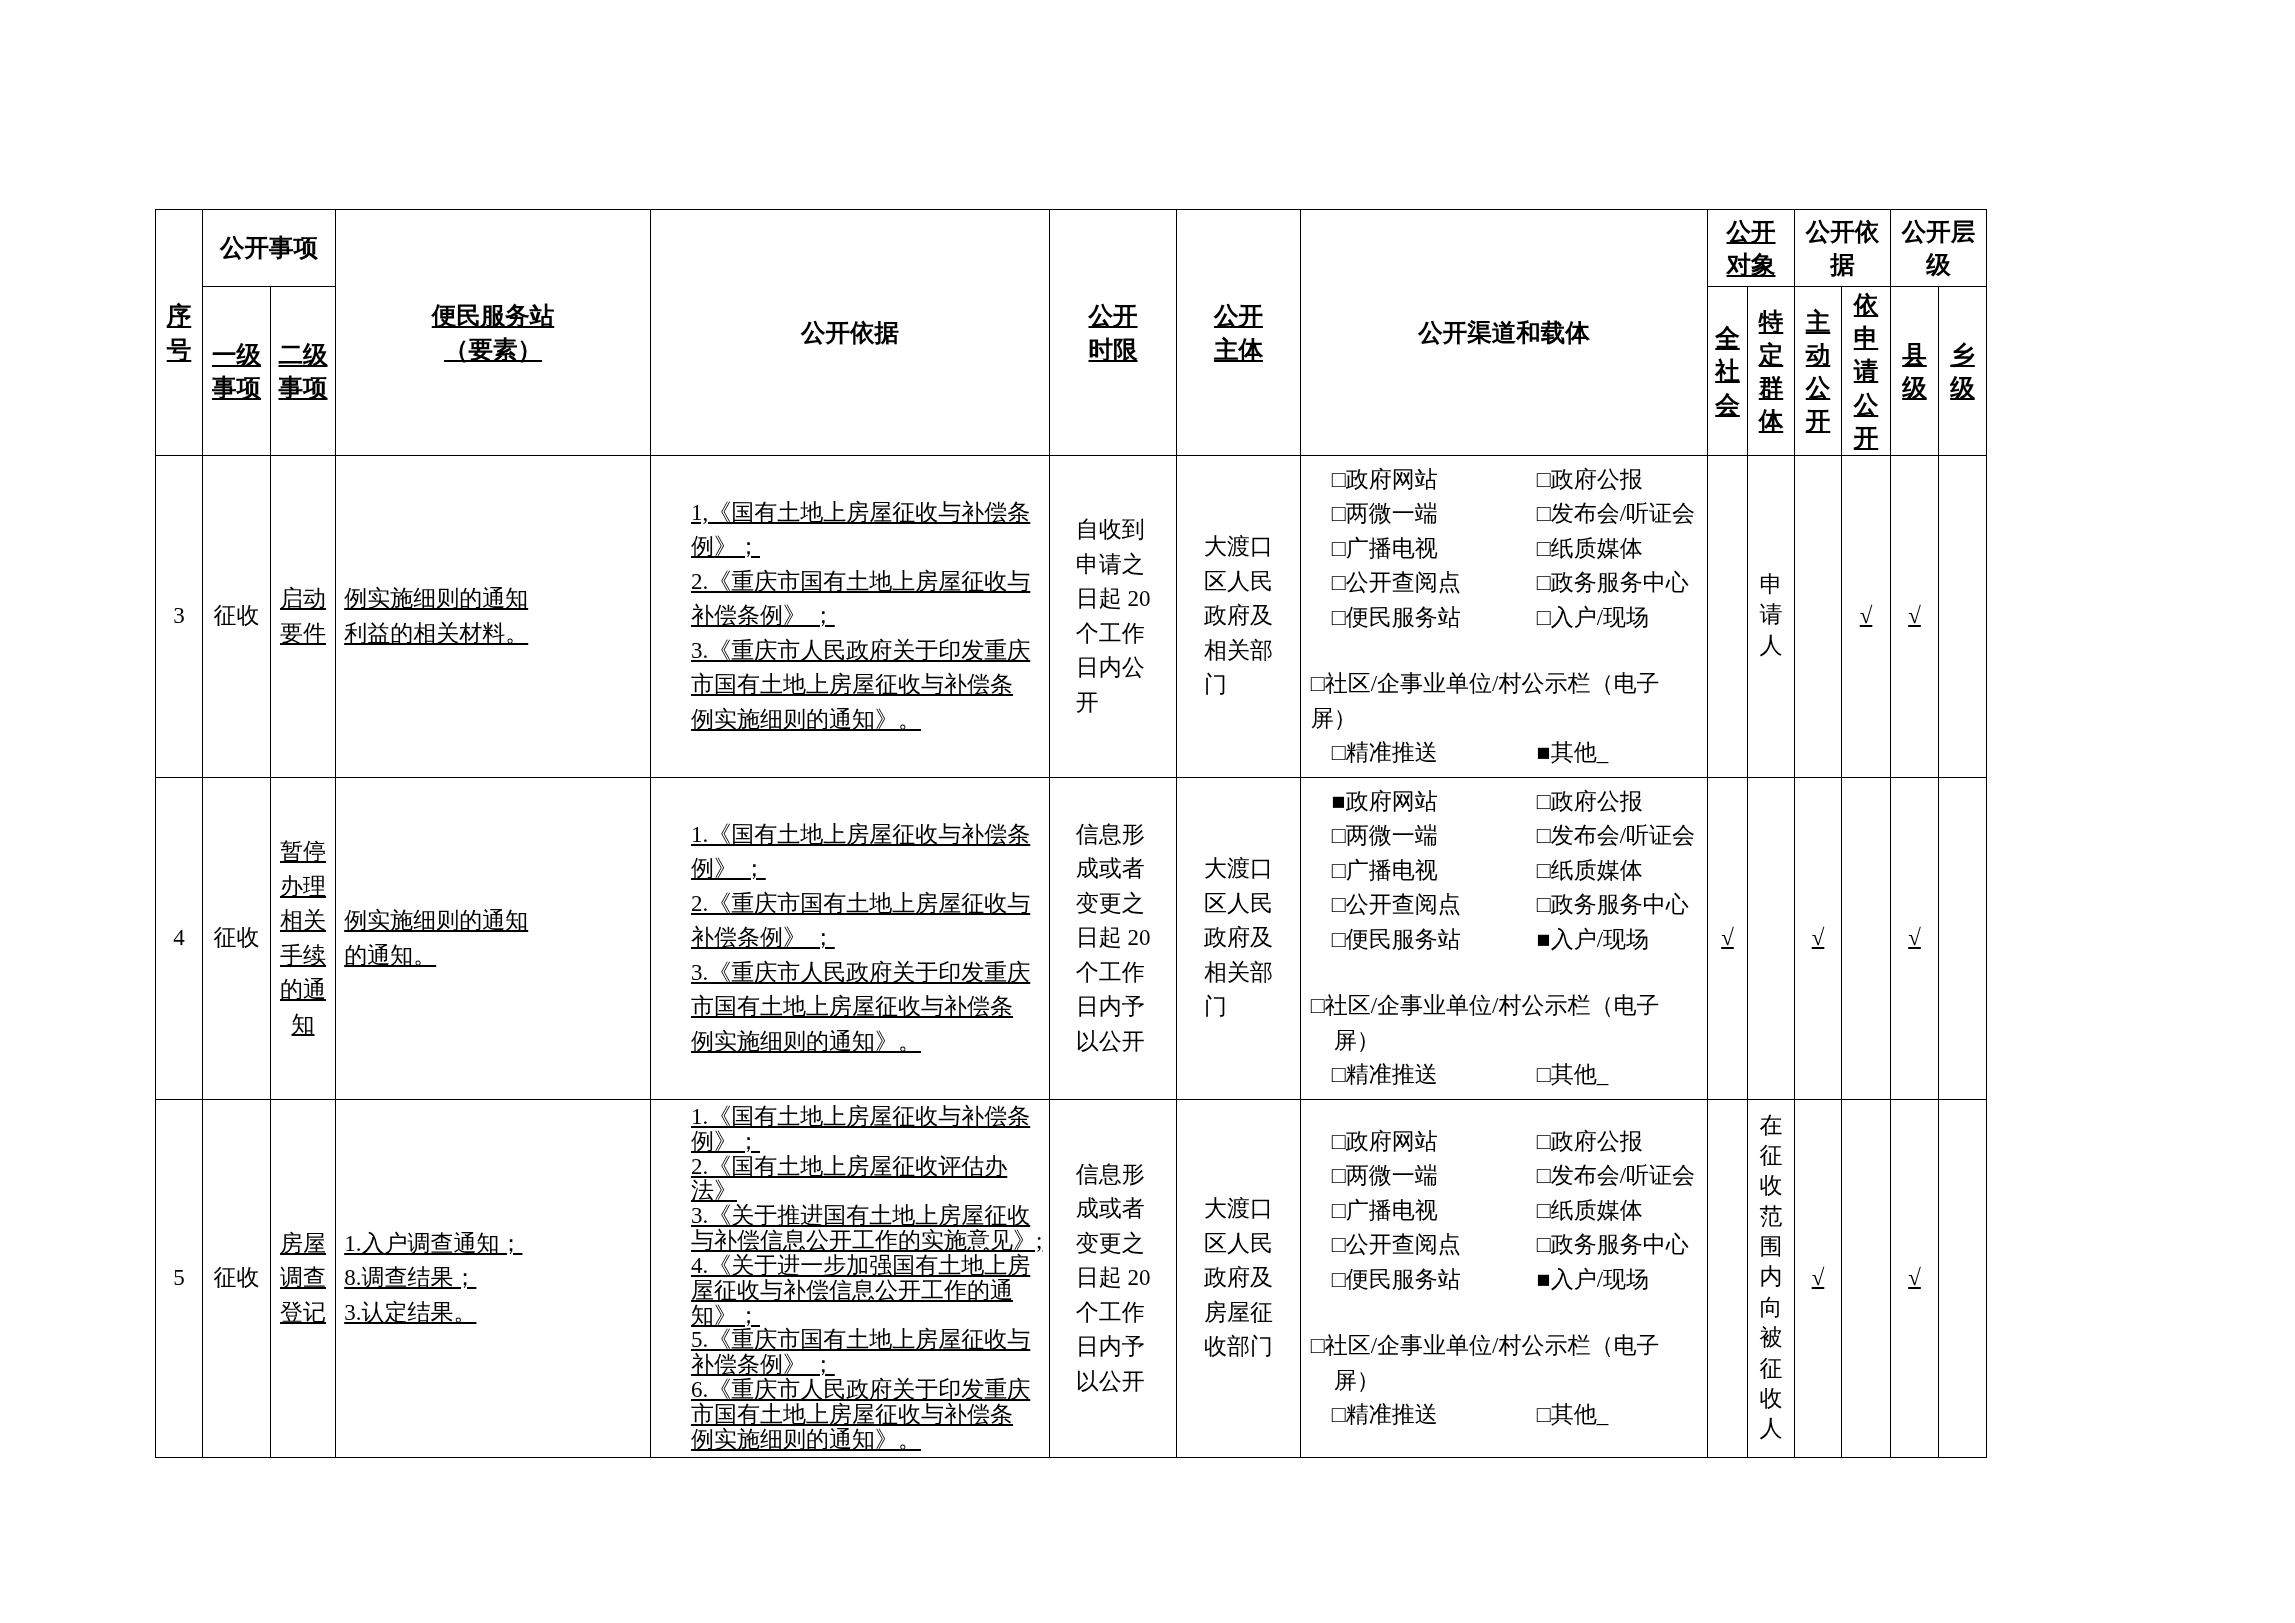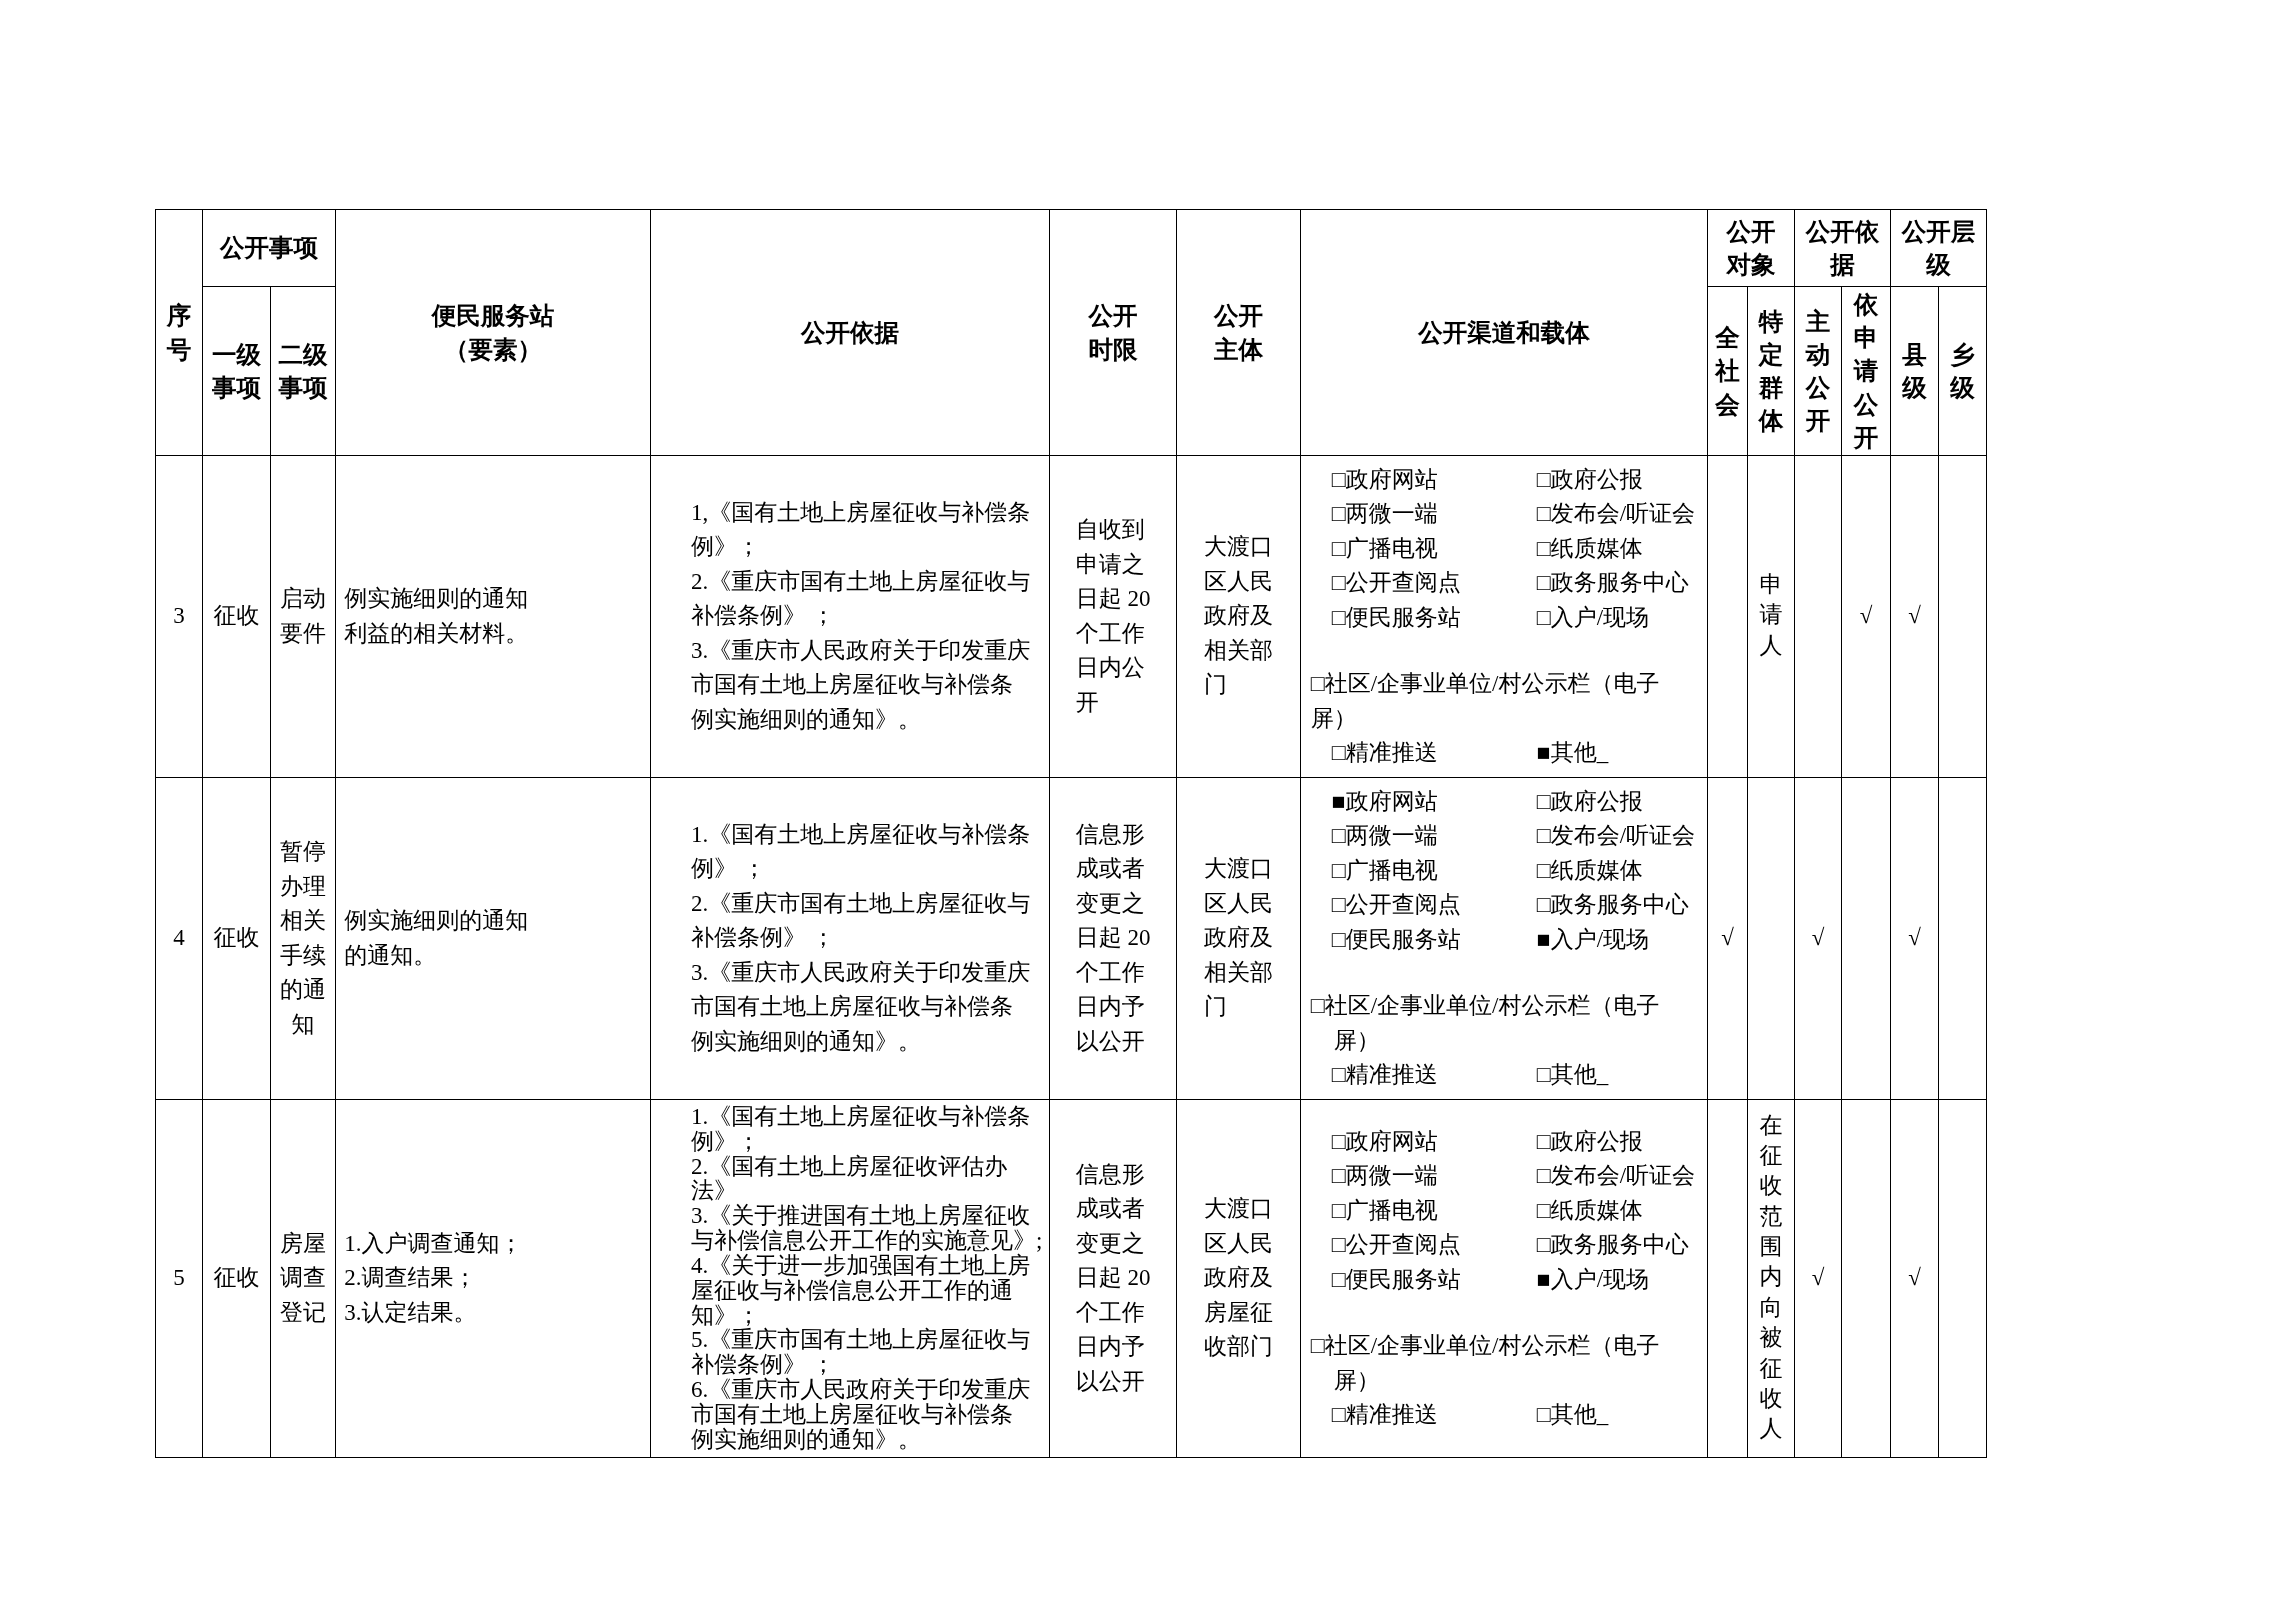--- a/index.html
+++ b/index.html
@@ -21,21 +21,21 @@
     line-height:1.5;
     overflow:hidden;
     word-break:break-all;
   }
   th{
     font-weight:bold;
     font-size:24.5px;
     text-align:center;
     line-height:1.35;
   }
-  .pre{white-space:pre-line;}
+  .pre{white-space:pre-line;text-decoration:underline;}
   .c{text-align:center;}
   .l{text-align:left;padding:4.9px 6.5px 4.9px 8.2px;vertical-align:middle;}
   .vblock{display:inline-block;text-align:left;white-space:pre-line;}
   .tight{line-height:1.32;}
   .basis{line-height:1.5;padding-left:40px;}
   .dense{line-height:1.08;}
   .ch{padding:6.5px 4.9px 6.5px 9.8px;text-align:left;}
   .chline{display:grid;grid-template-columns:205px 1fr;}
   .chitem{white-space:pre-line;margin-left:21px;}
   .chfull{white-space:pre-line;margin-top:32px;}
@@ -242,21 +242,21 @@
       <td class="c pre"></td>
     </tr>
 
     <tr class="r5">
       <td class="c">5</td>
       <td class="c">征收</td>
       <td class="c pre">房屋
 调查
 登记</td>
       <td class="l pre">1.入户调查通知；
-2.调查结果；
+8.调查结果；
 3.认定结果。</td>
       <td class="l pre basis dense">1.《国有土地上房屋征收与补偿条
 例》；
 2.《国有土地上房屋征收评估办
 法》
 3.《关于推进国有土地上房屋征收
 与补偿信息公开工作的实施意见》;
 4.《关于进一步加强国有土地上房
 屋征收与补偿信息公开工作的通
 知》；

